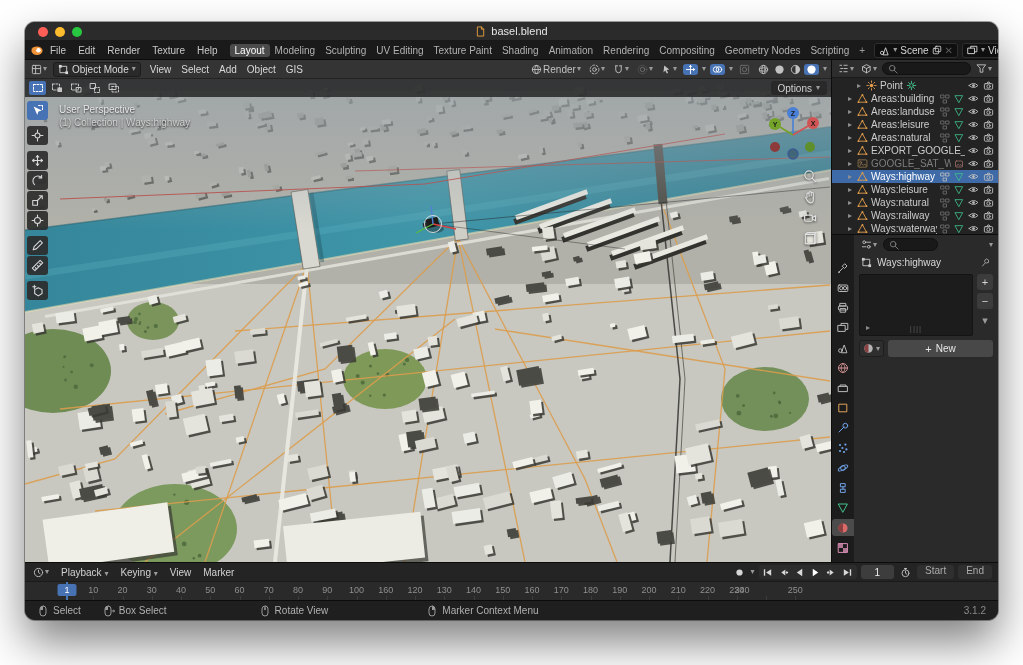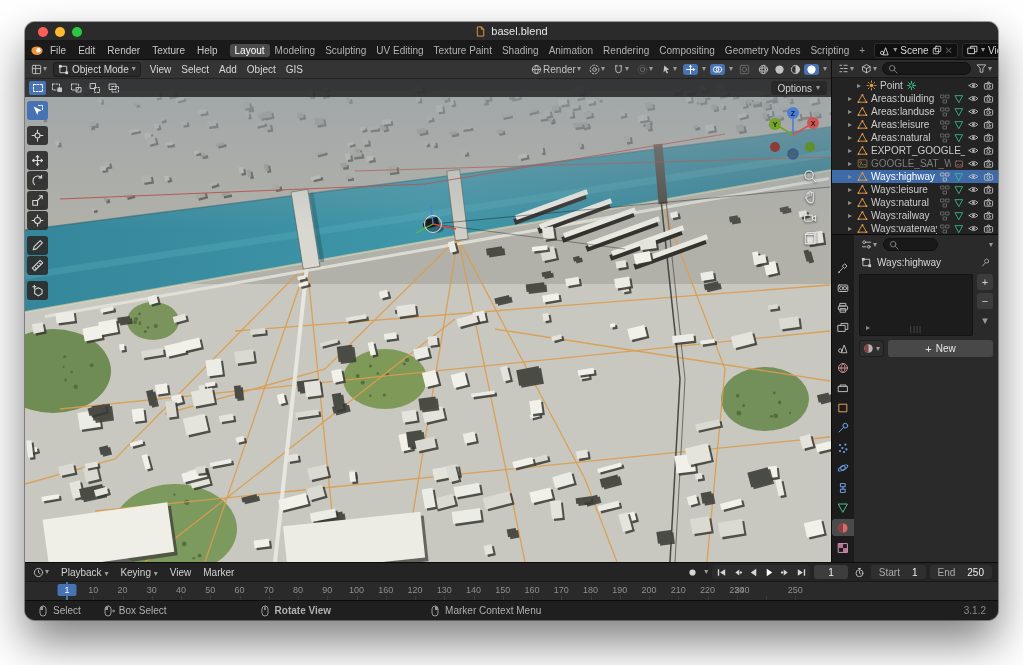--- a/index.html
+++ b/index.html
@@ -86,21 +86,21 @@
   .sq-btn{width:16px;height:16px;background:#3c3c3c;border-radius:3px;display:flex;align-items:center;justify-content:center;color:#d5d5d5;font-size:11px;line-height:1;}
   .sq-btn.plain{background:transparent;color:#9a9a9a;}
   .new-row{display:flex;gap:4px;align-items:center;}
   .sphere-btn{display:flex;align-items:center;gap:2px;background:#2e2e2e;border:1px solid #1e1e1e;border-radius:3px;height:17px;padding:0 3px;color:#c9c9c9;}
   .new-btn{flex:1;height:17px;background:#484848;border-radius:3px;display:flex;align-items:center;justify-content:center;gap:4px;font-size:10px;color:#e8e8e8;}
   
   .timeline{flex:none;height:38px;display:flex;flex-direction:column;background:#242424;border-top:1px solid #0c0c0c;}
   .tl-header{flex:none;height:18px;display:flex;align-items:center;gap:4px;padding:0 6px;font-size:10px;color:#d2d2d2;white-space:nowrap;}
   .tl-menus{display:flex;}
   .tl-field{background:#3d3d3d;border-radius:3px;height:14px;display:flex;align-items:center;justify-content:center;color:#f0f0f0;padding:0 14px;}
-  .tl-range{background:#2f2f2f;border-radius:3px;height:14px;display:flex;align-items:center;gap:12px;padding:0 8px;}
+  .tl-range{background:#2f2f2f;border-radius:3px;height:14px;display:flex;align-items:center;gap:12px;padding:0 8px;flex-direction:column;}
   .tl-range .k{color:#aaaaaa;} .tl-range .v{color:#efefef;}
   .transport{display:flex;background:#2c2c2c;border-radius:3px;height:14px;align-items:center;padding:0 1px;}
   .tr-btn{width:16px;height:13px;display:flex;align-items:center;justify-content:center;color:#d8d8d8;}
   .tl-ruler{flex:1;position:relative;background:#2a2a2a;border-top:1px solid #1a1a1a;overflow:hidden;}
   .tick-lbl{position:absolute;top:3px;transform:translateX(-50%);font-size:9px;color:#8f8f8f;}
   .tick-mark{position:absolute;bottom:0;width:1px;height:4px;background:#3c3c3c;}
   .playhead{position:absolute;top:0;bottom:0;width:2px;background:#4a7ab5;}
   .frame-chip{position:absolute;top:2px;transform:translateX(-50%);background:#4772b3;color:#fff;
     font-size:9px;border-radius:2px;padding:1px 7px;}
   
@@ -1838,20 +1838,24 @@
                   </g>
                 </svg>
               </span>
             </span>
           <span class="options-btn">
             <span>Options</span>
             <span class="caret">▾</span>
           </span>
         </div>
 
+        <div class="overlay-text">
+          <div>User Perspective</div>
+          <div class="l2">(1) Collection | Ways:highway</div>
+        </div>
 
         <div class="vp-toolbar" id="vp-tools">
             <div class="tool-btn active">
               <svg class="ic " width="13" height="13" viewBox="0 0 12 12">
                 <path d="M2.4 2.2l3.4 8 1-3.2 3.2-.9z" fill="currentColor"></path>
                 <g fill="none" stroke="currentColor" stroke-width="1" stroke-linecap="round" stroke-linejoin="round">
                   <path d="M7 1.4h3.6V5" stroke-dasharray="1.6 1.2"></path>
                 </g>
               </svg>
             </div>
@@ -2940,21 +2944,21 @@
                 <rect x="2" y="1" width="6" height="10" rx="3"></rect>
               </g>
               <path d="M5 1.2a2.8 2.8 0 00-2.8 2.8v1H5z" fill="currentColor"></path>
               <g fill="none" stroke="currentColor" stroke-width="1" stroke-linecap="round" stroke-linejoin="round">
                 <path d="M9.2 6h2.2M10.6 5.2l.9.8-.9.8"></path>
               </g>
             </svg>
           </span>
           <span>Box Select</span>
         </span>
-        <span class="hint" style="margin-left: 92px; font-weight: bold;">
+        <span class="hint" style="margin-left: 92px;">
           <span style="color: rgb(154, 154, 154);">
             <svg class="ic " width="12" height="12" viewBox="0 0 12 12">
               <g fill="none" stroke="currentColor" stroke-width="1" stroke-linecap="round" stroke-linejoin="round">
                 <rect x="3" y="1" width="6" height="10" rx="3"></rect>
               </g>
               <rect x="5.2" y="2" width="1.6" height="3.2" rx=".8" fill="currentColor"></rect>
             </svg>
           </span>
           <span>Rotate View</span>
         </span>

